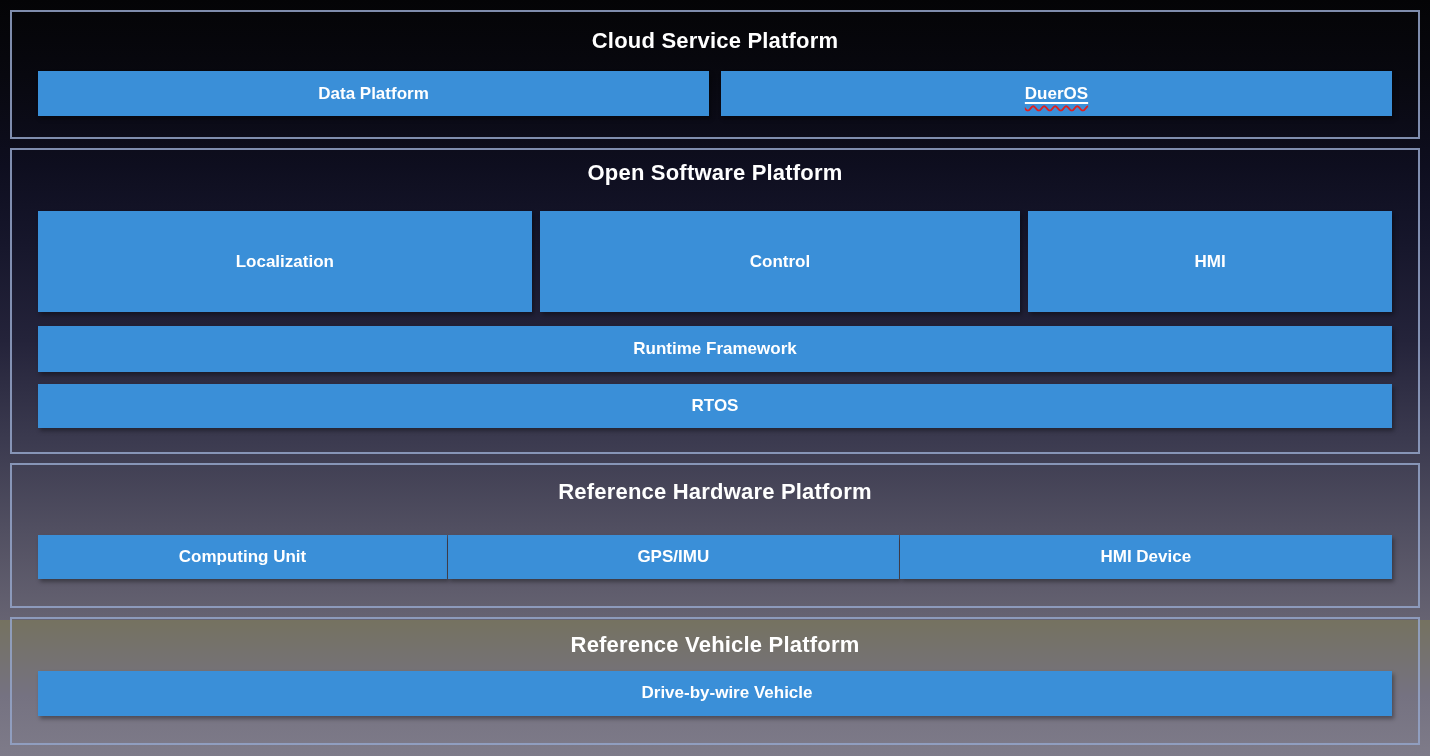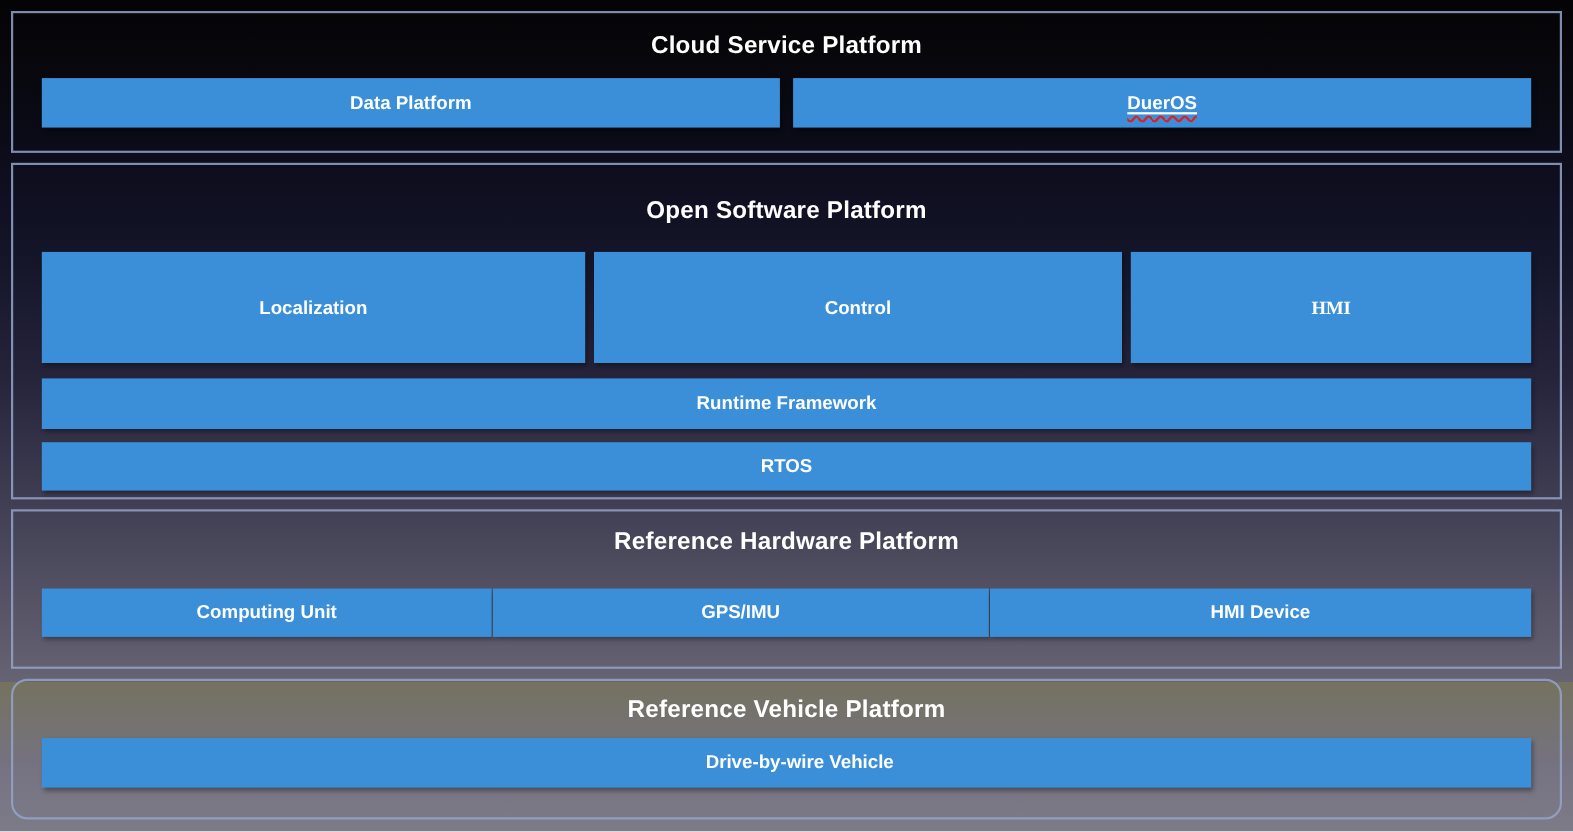--- a/index.html
+++ b/index.html
@@ -75,40 +75,40 @@
   }
   .dueros-inner {
     text-decoration-line: underline;
     text-decoration-style: solid;
     text-decoration-color: #ffffff;
     text-decoration-thickness: 1.5px;
     text-underline-offset: 3px;
   }
   
   .sec-software { height: 307px; }
-  .sec-software .section-title { margin-top: 24px; margin-bottom: 21px; }
+  .sec-software .section-title { margin-top: 6px; margin-bottom: 21px; }
   .row-modules { gap: 8px; }
   .row-modules .box { height: 101px; }
   .box-localization { flex: 494 1 0; }
   .box-control { flex: 481 1 0; }
-  .box-hmi { flex: 364 1 0; font-family: Liberation Serif, serif; }
+  .box-hmi { flex: 364 1 0; }
   .row-runtime { margin-top: 14px; }
   .row-runtime .box { height: 46px; flex: 1 1 0; }
   .row-rtos { margin-top: 12px; }
   .row-rtos .box { height: 44px; flex: 1 1 0; }
   
   .sec-hardware { height: 145px; }
   .sec-hardware .section-title { margin-top: 10px; margin-bottom: 26px; }
   .sec-hardware .box-row { gap: 1px; }
   .sec-hardware .box { height: 44px; }
   .box-computing { flex: 402 1 0; }
   .box-gpsimu { flex: 443 1 0; }
   .box-hmidevice { flex: 484 1 0; }
   
-  .sec-vehicle { height: 129px; border-radius: 15px; }
+  .sec-vehicle { height: 129px; }
   .sec-vehicle .section-title { margin-top: 9px; margin-bottom: 9px; }
   .sec-vehicle .box { height: 45px; flex: 1 1 0; padding-left: 24px; }
 </style>
 </head>
 <body>
 
 <div class="stage">
 
   <div class="section sec-cloud">
     <div class="section-title">Cloud Service Platform</div>

